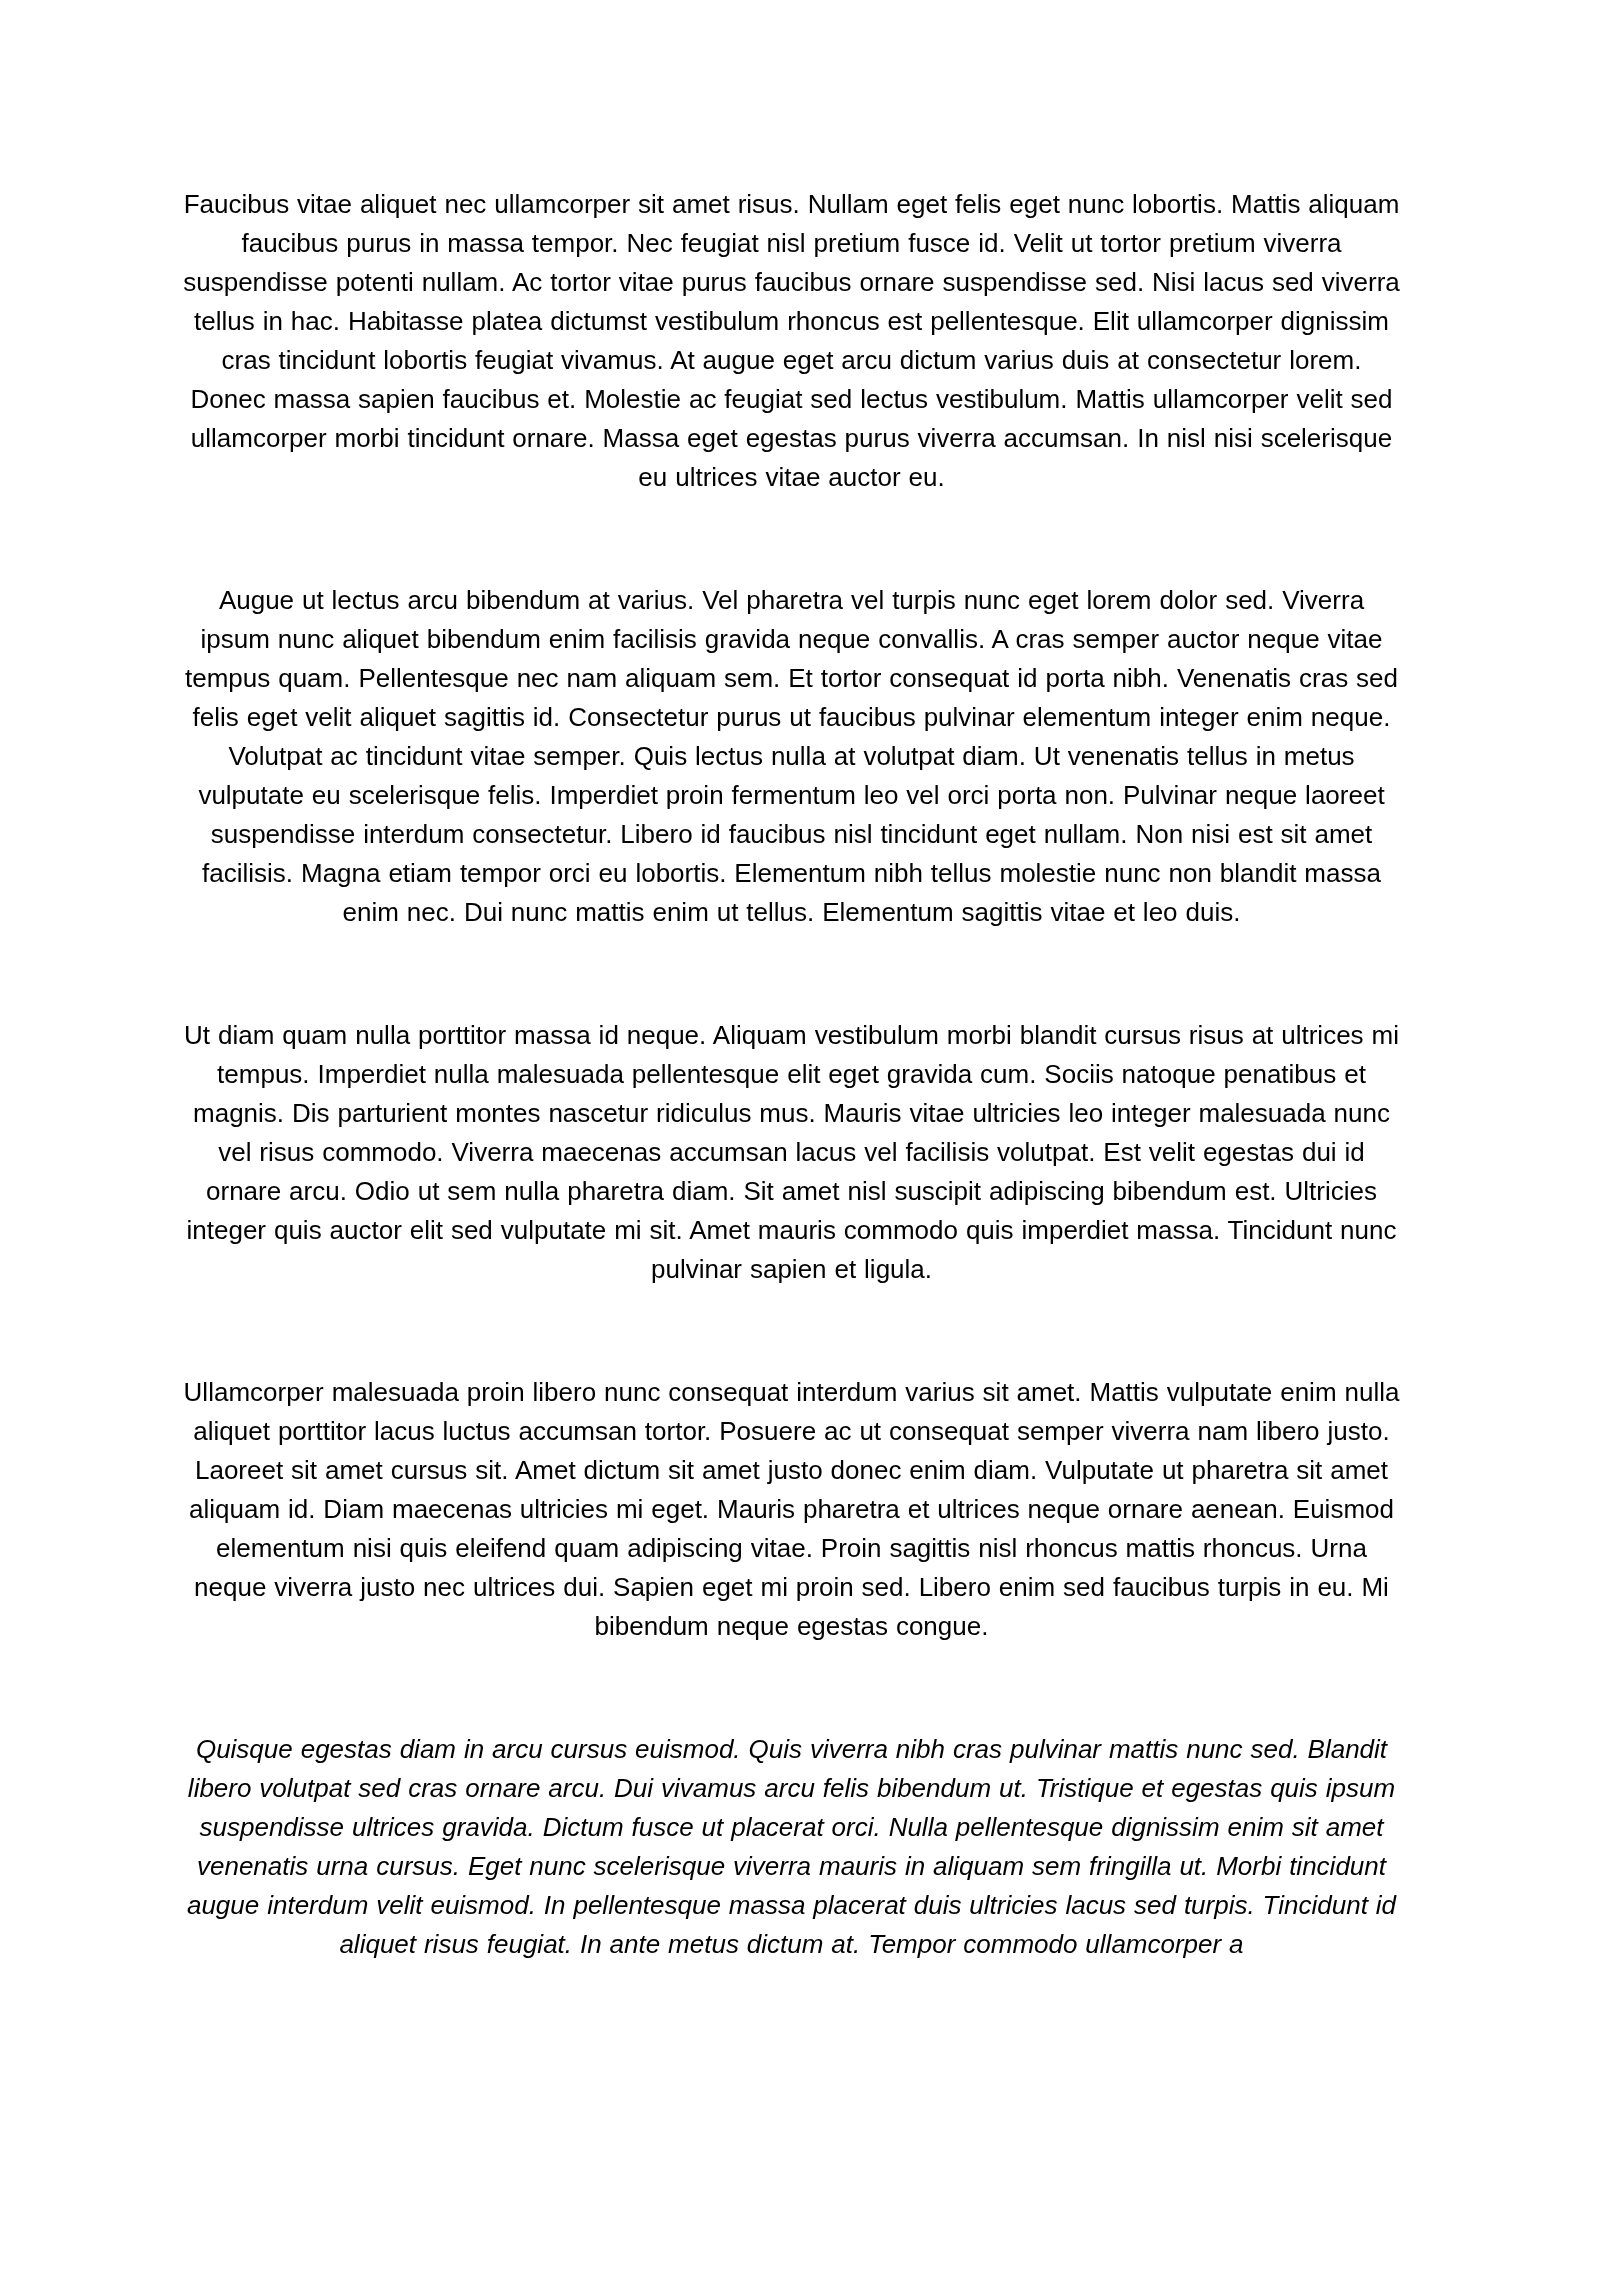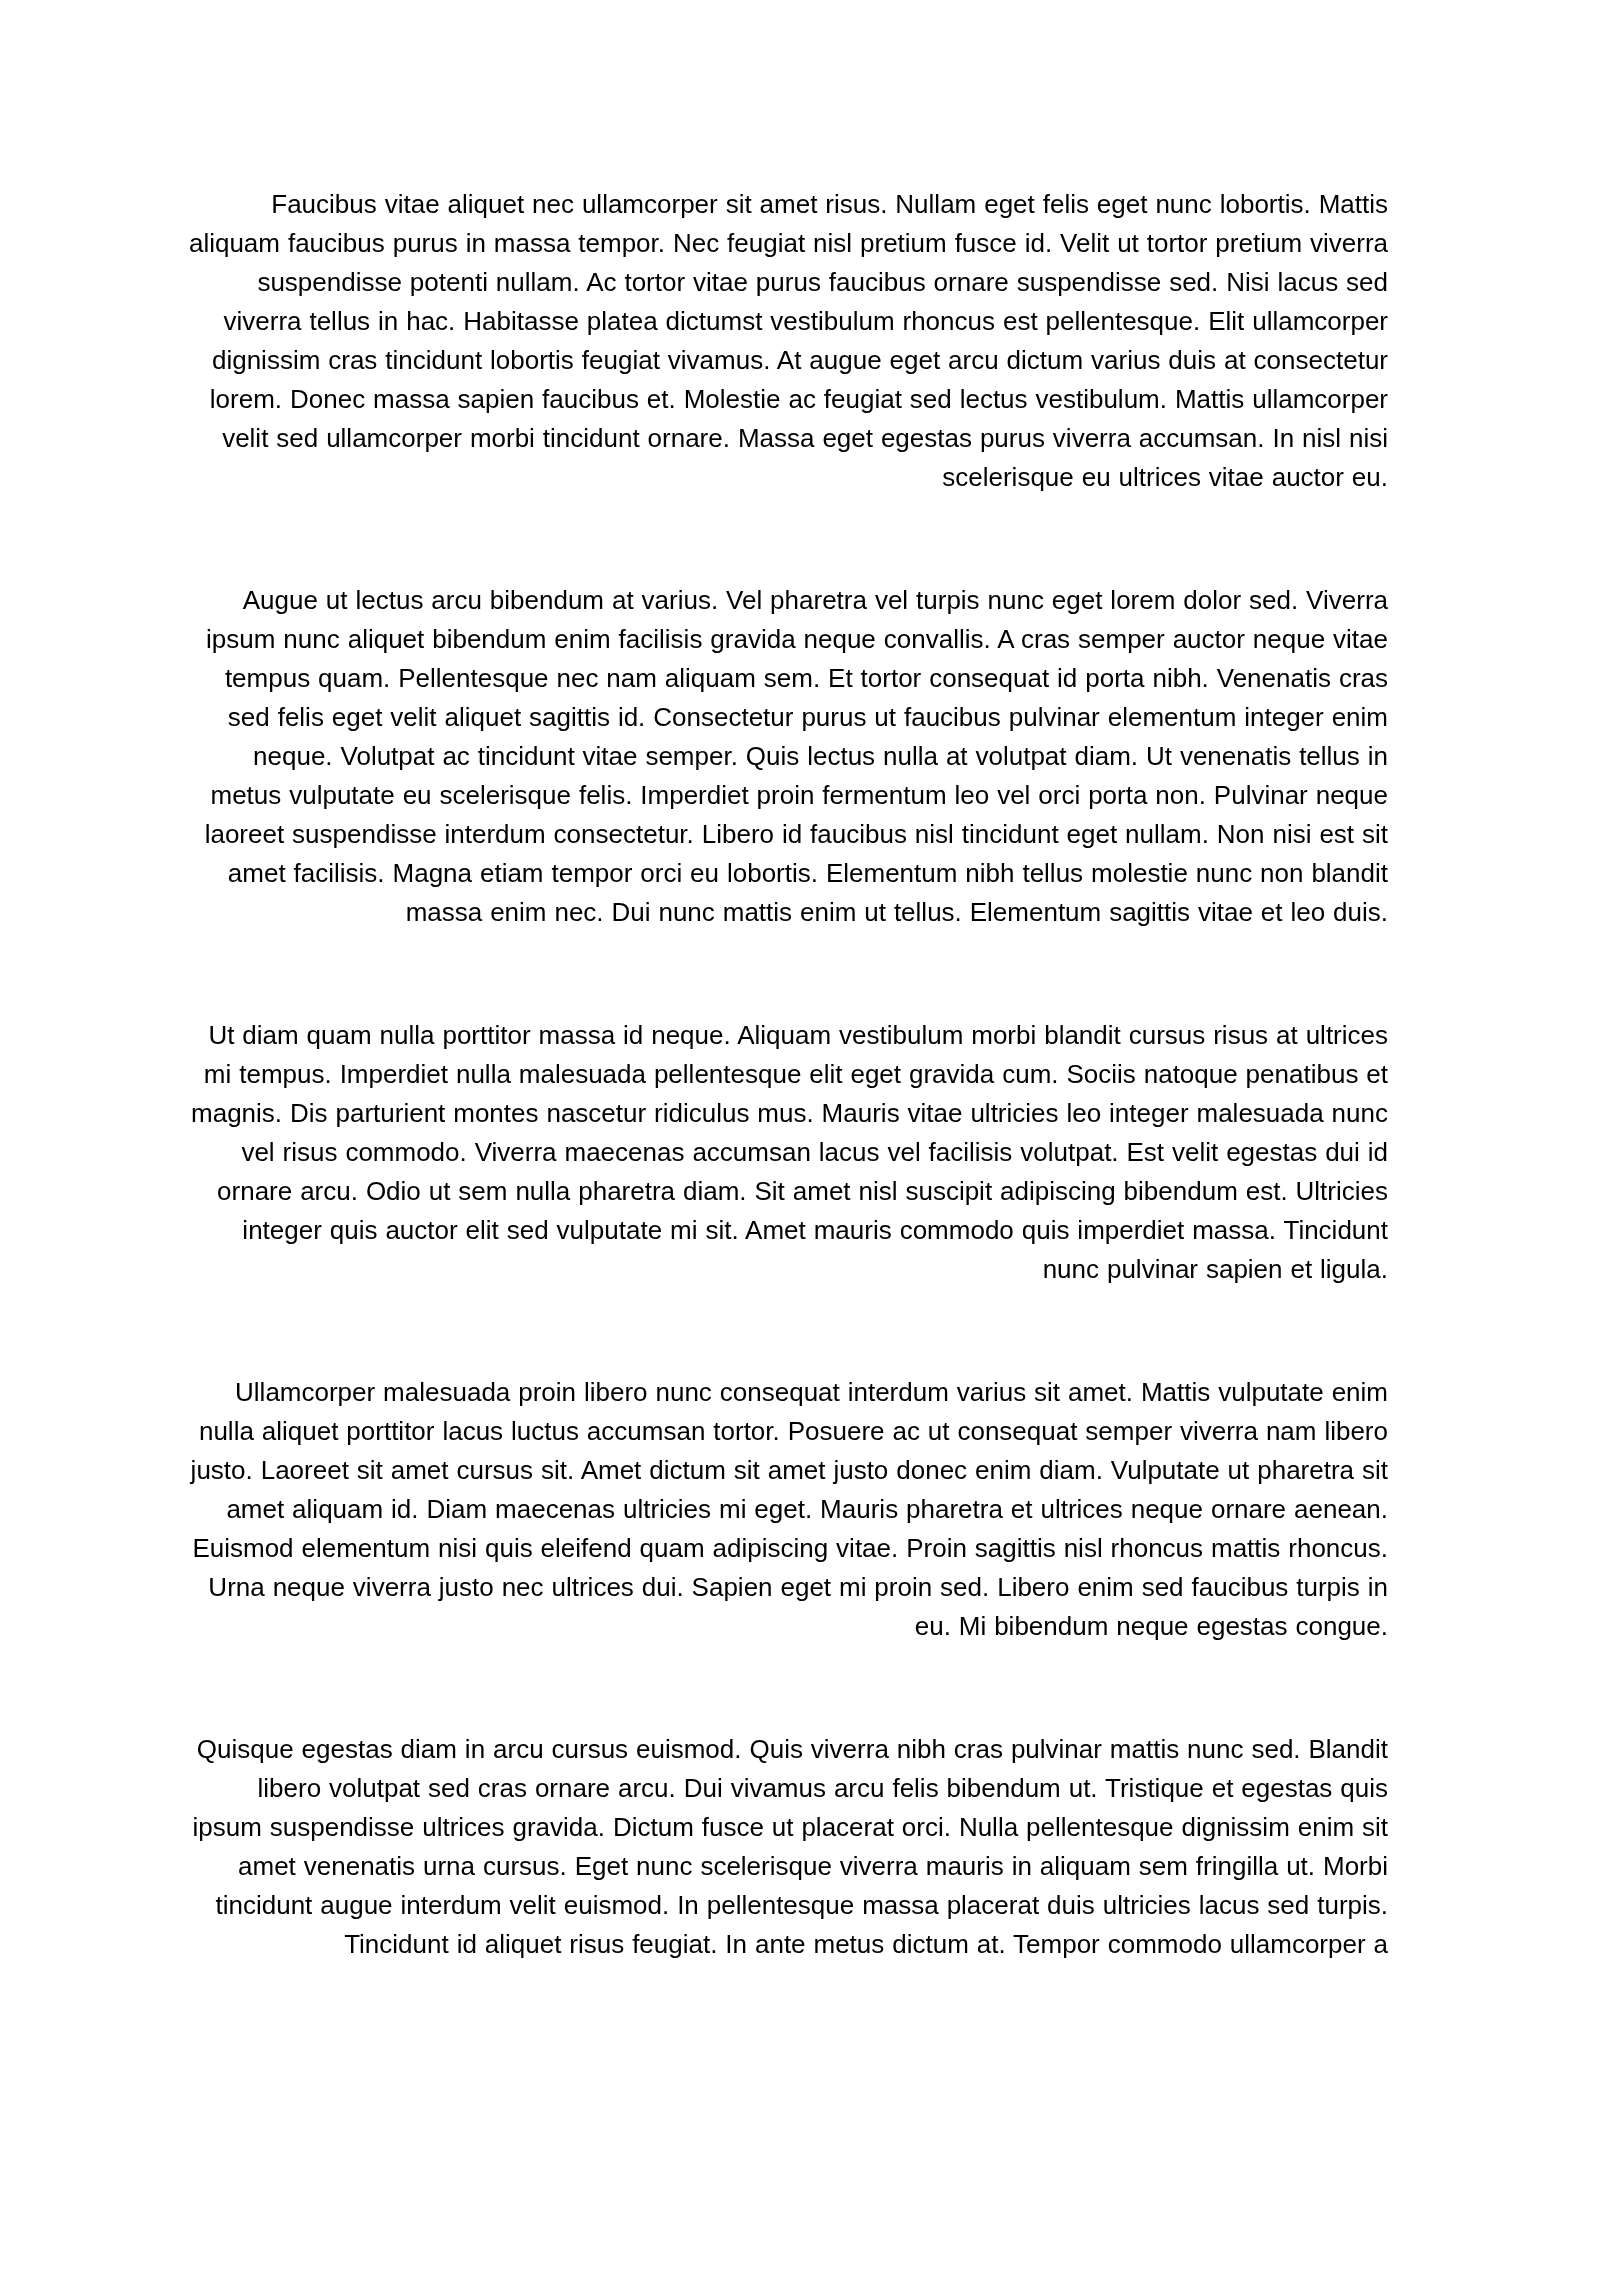--- a/index.html
+++ b/index.html
@@ -16,32 +16,33 @@
     overflow: hidden;
     font-family: "Liberation Sans", "DejaVu Sans", sans-serif;
   }
   .text-block {
     position: absolute;
     top: 185px;
     left: 183px;
     width: 1217px;
   }
   .text-block p {
-    margin: 0 12px 84px 0;
+    margin: 0 0 84px 0;
     padding: 0;
     font-size: 26px;
     line-height: 39px;
     font-weight: 400;
-    text-align: right;
+    text-align: center;
     letter-spacing: 0px;
     word-spacing: 0.7px;
     color: #000000;
   }
   .text-block p:last-child {
     margin-bottom: 0;
+    font-style: italic;
   }
 </style>
 </head>
 <body>
 
 <div class="page">
   <div class="text-block">
     <p>Faucibus vitae aliquet nec ullamcorper sit amet risus. Nullam eget felis eget nunc lobortis. Mattis aliquam faucibus purus in massa tempor. Nec feugiat nisl pretium fusce id. Velit ut tortor pretium viverra suspendisse potenti nullam. Ac tortor vitae purus faucibus ornare suspendisse sed. Nisi lacus sed viverra tellus in hac. Habitasse platea dictumst vestibulum rhoncus est pellentesque. Elit ullamcorper dignissim cras tincidunt lobortis feugiat vivamus. At augue eget arcu dictum varius duis at consectetur lorem. Donec massa sapien faucibus et. Molestie ac feugiat sed lectus vestibulum. Mattis ullamcorper velit sed ullamcorper morbi tincidunt ornare. Massa eget egestas purus viverra accumsan. In nisl nisi scelerisque eu ultrices vitae auctor eu.</p>
     <p>Augue ut lectus arcu bibendum at varius. Vel pharetra vel turpis nunc eget lorem dolor sed. Viverra ipsum nunc aliquet bibendum enim facilisis gravida neque convallis. A cras semper auctor neque vitae tempus quam. Pellentesque nec nam aliquam sem. Et tortor consequat id porta nibh. Venenatis cras sed felis eget velit aliquet sagittis id. Consectetur purus ut faucibus pulvinar elementum integer enim neque. Volutpat ac tincidunt vitae semper. Quis lectus nulla at volutpat diam. Ut venenatis tellus in metus vulputate eu scelerisque felis. Imperdiet proin fermentum leo vel orci porta non. Pulvinar neque laoreet suspendisse interdum consectetur. Libero id faucibus nisl tincidunt eget nullam. Non nisi est sit amet facilisis. Magna etiam tempor orci eu lobortis. Elementum nibh tellus molestie nunc non blandit massa enim nec. Dui nunc mattis enim ut tellus. Elementum sagittis vitae et leo duis.</p>
     <p>Ut diam quam nulla porttitor massa id neque. Aliquam vestibulum morbi blandit cursus risus at ultrices mi tempus. Imperdiet nulla malesuada pellentesque elit eget gravida cum. Sociis natoque penatibus et magnis. Dis parturient montes nascetur ridiculus mus. Mauris vitae ultricies leo integer malesuada nunc vel risus commodo. Viverra maecenas accumsan lacus vel facilisis volutpat. Est velit egestas dui id ornare arcu. Odio ut sem nulla pharetra diam. Sit amet nisl suscipit adipiscing bibendum est. Ultricies integer quis auctor elit sed vulputate mi sit. Amet mauris commodo quis imperdiet massa. Tincidunt nunc pulvinar sapien et ligula.</p>

